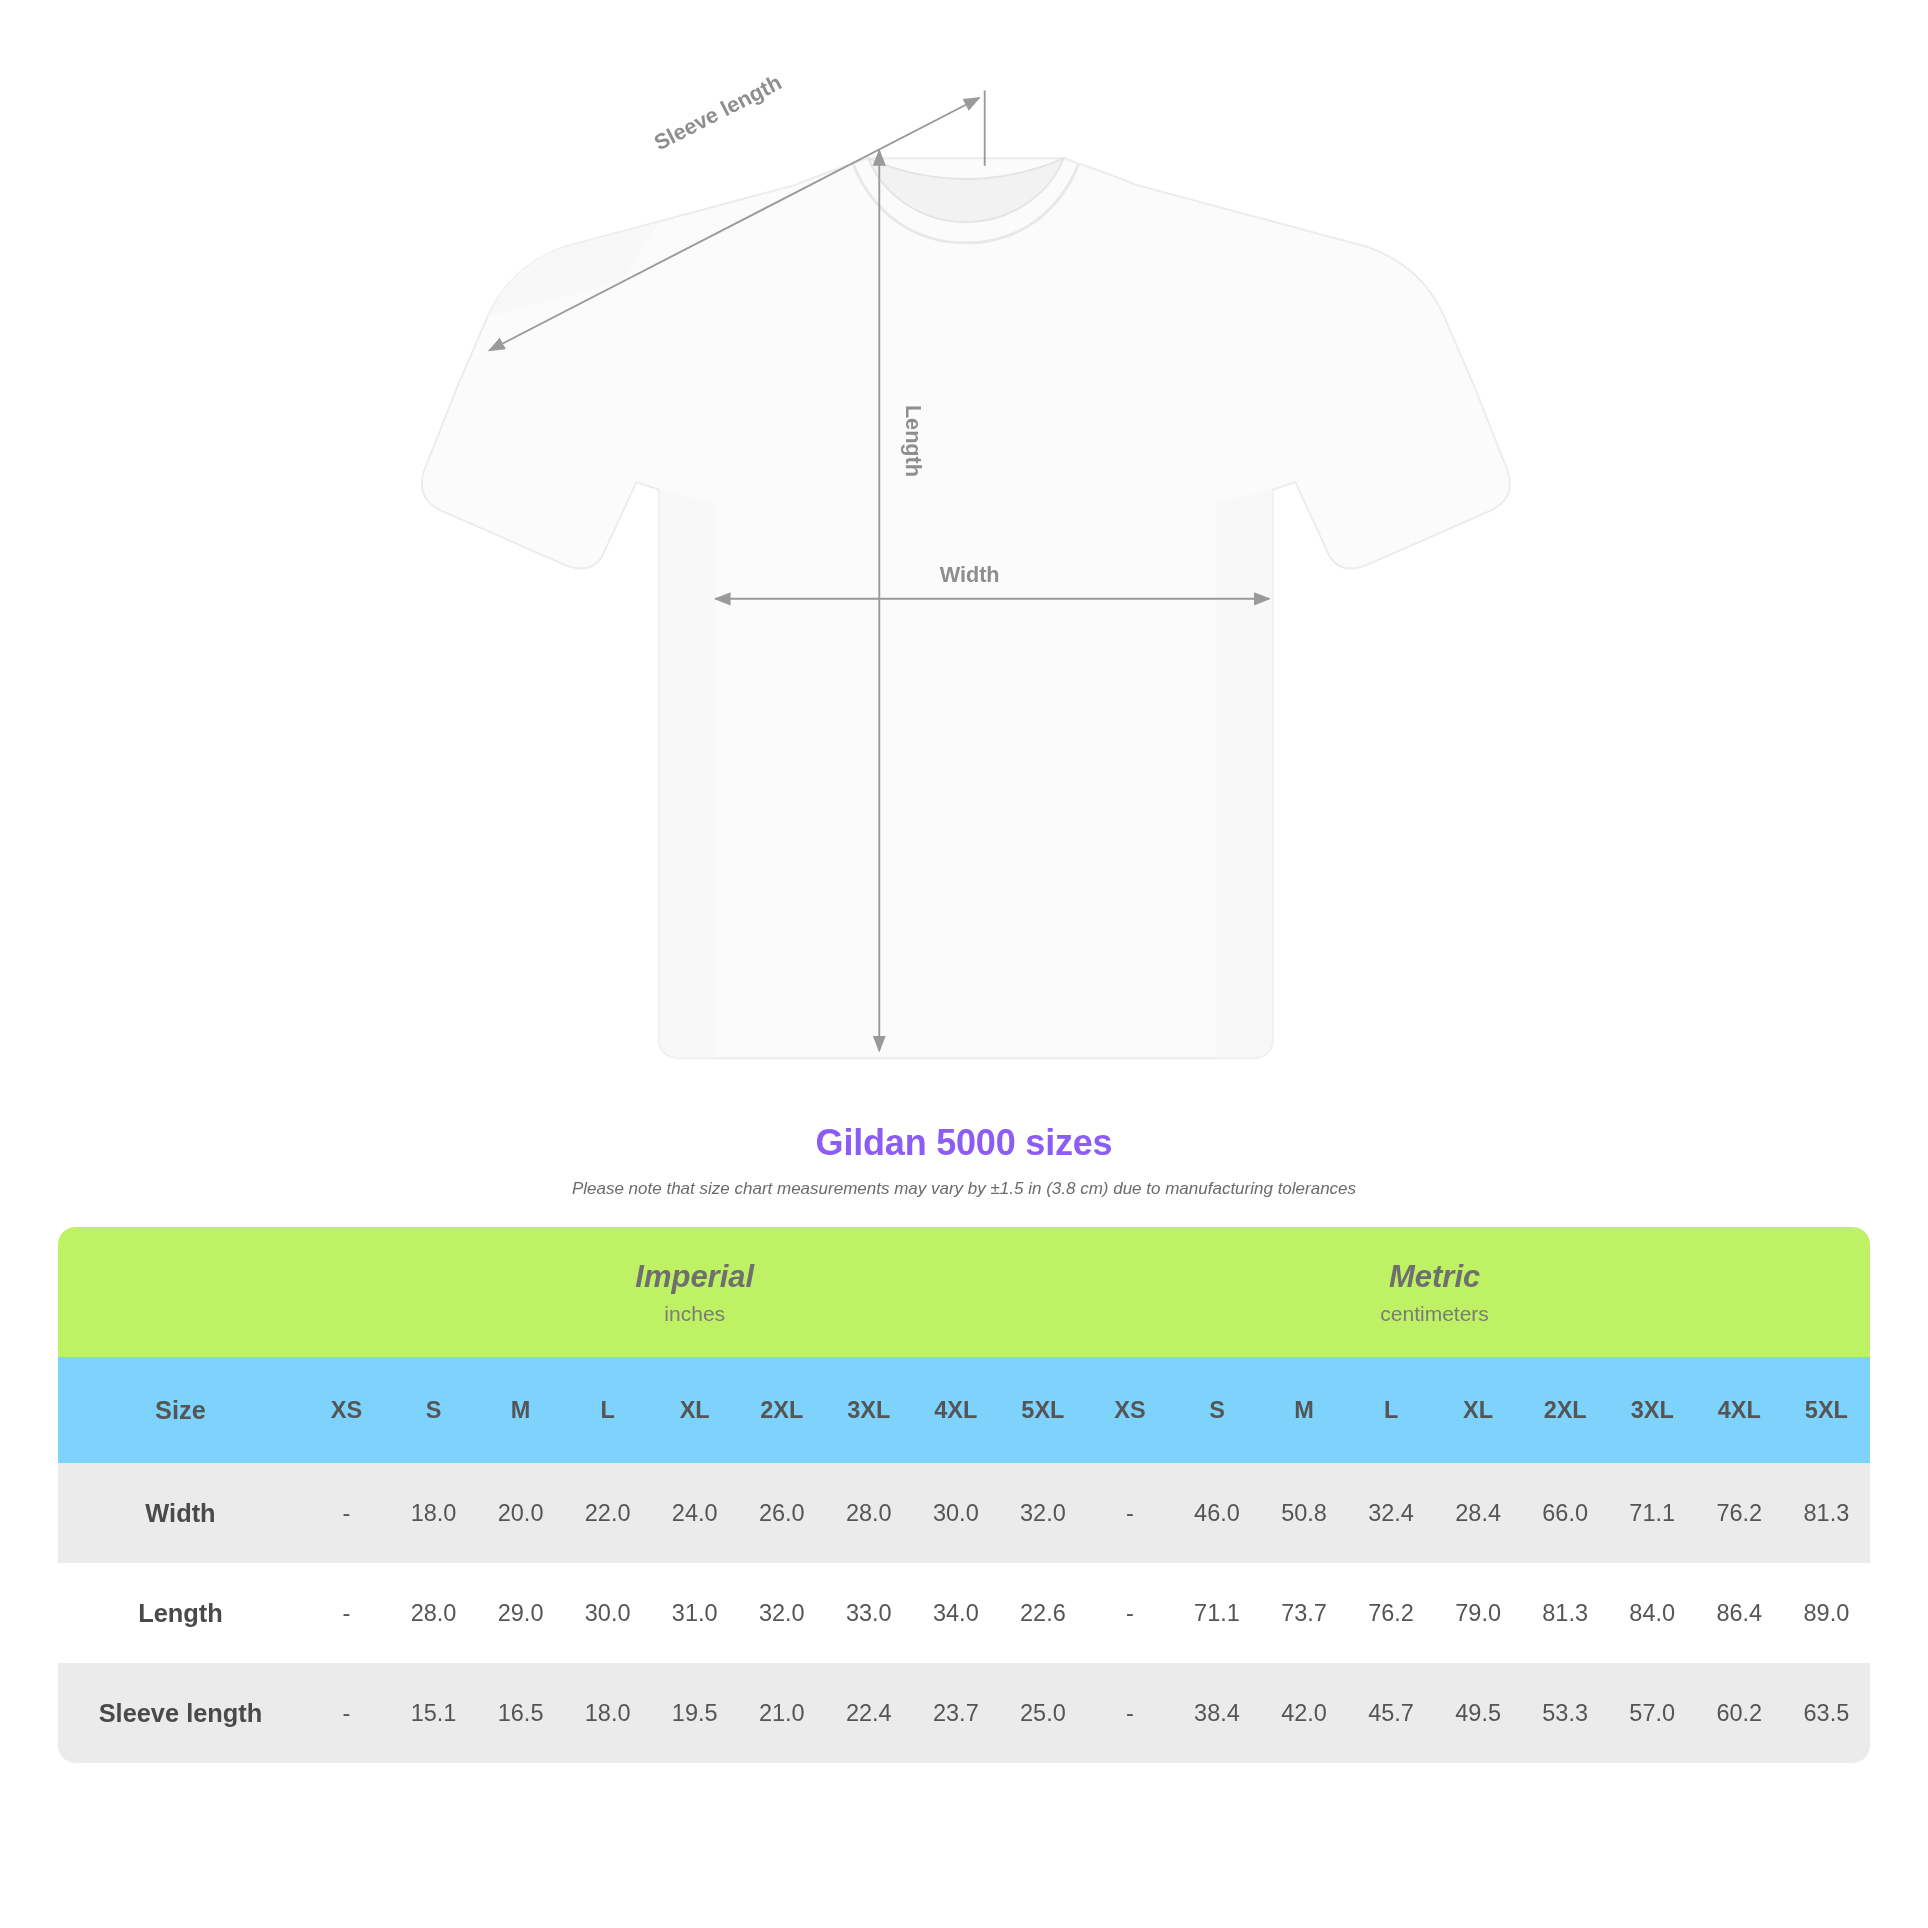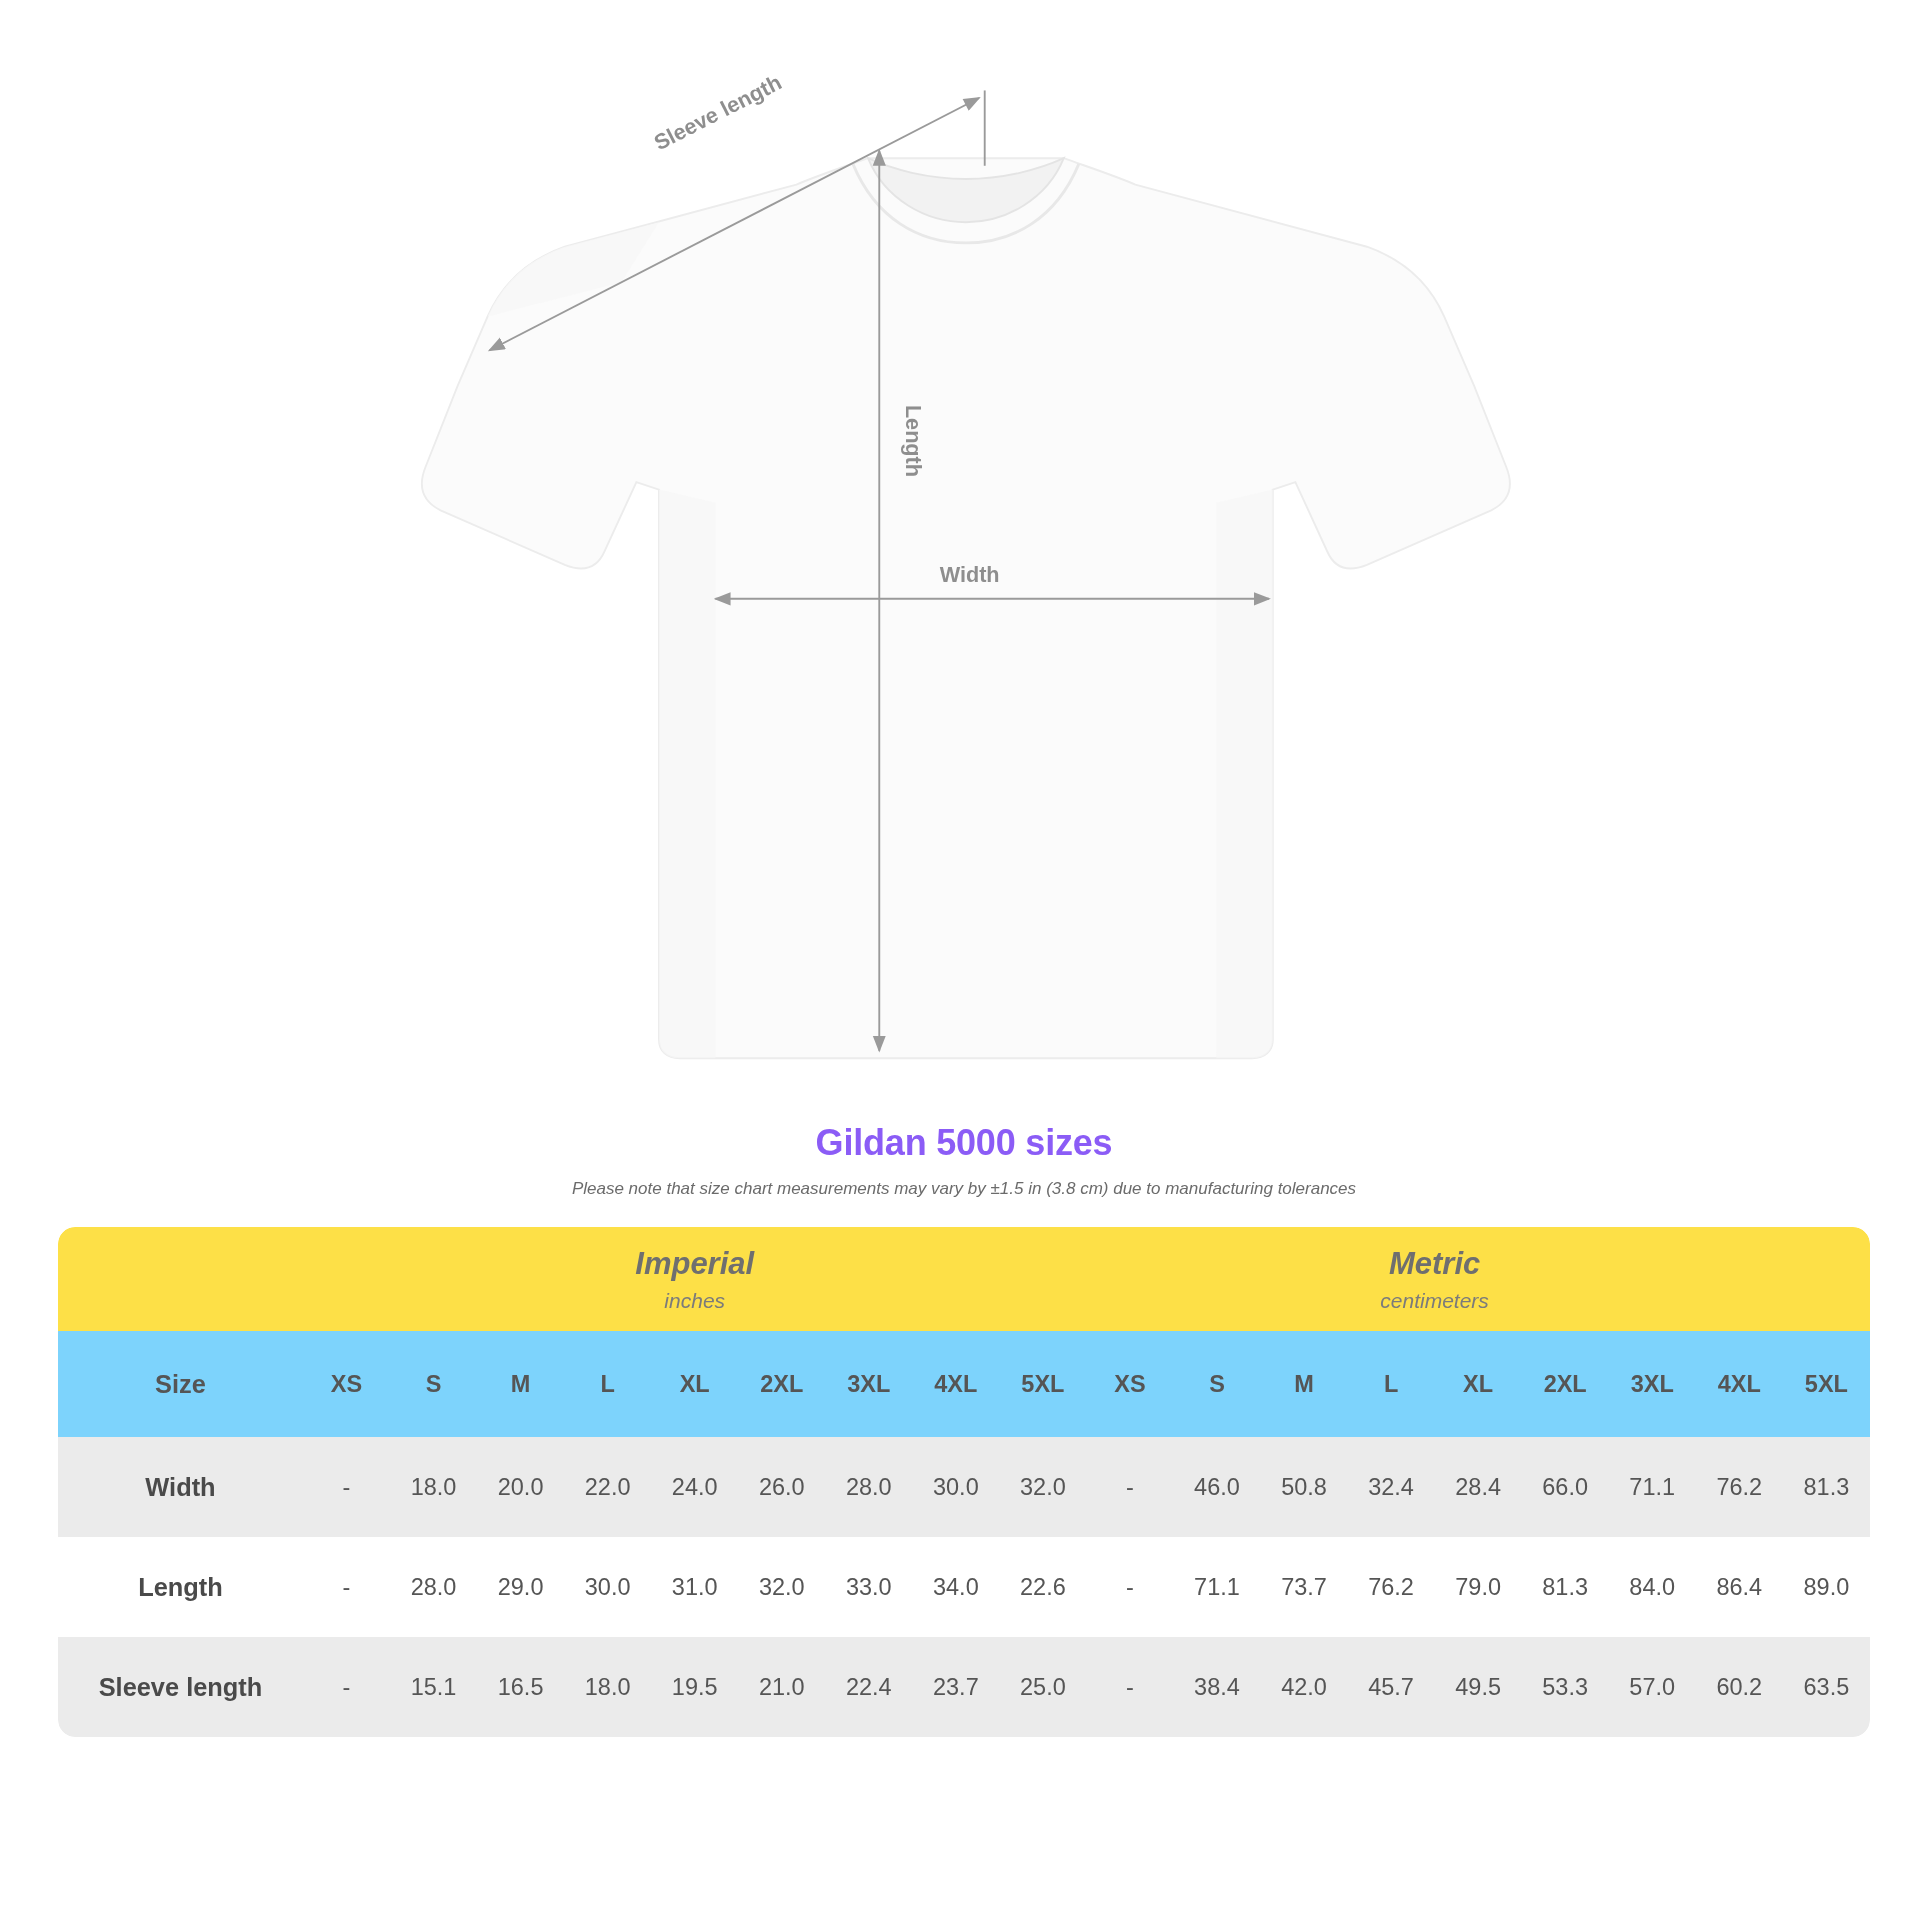--- a/index.html
+++ b/index.html
@@ -63,39 +63,38 @@
   }
   table.size-table td, table.size-table th {
     text-align: center;
     vertical-align: middle;
     font-size: 23.5px;
     color: #555555;
     border: 0;
   }
   
   .unit-row td {
-    background: #fde047;
-    height: 104px;
+    background: #bef264;
+    height: 130px;
     padding: 0;
   }
   .unit-row td.corner {
     border-top-left-radius: 17px;
   }
   .unit-row td.corner-right {
     border-top-right-radius: 17px;
   }
   .unit-name {
     font-size: 31px;
     font-style: italic;
     font-weight: bold;
     color: #6f6f6f;
   }
   .unit-sub {
     font-size: 21px;
-    font-style: italic;
     color: #7b7b7b;
     margin-top: 7.5px;
   }
   
   .size-row td {
     background: #7dd3fc;
     height: 104px;
     font-weight: bold;
     color: #4a4a4a;
     font-size: 24.5px;

